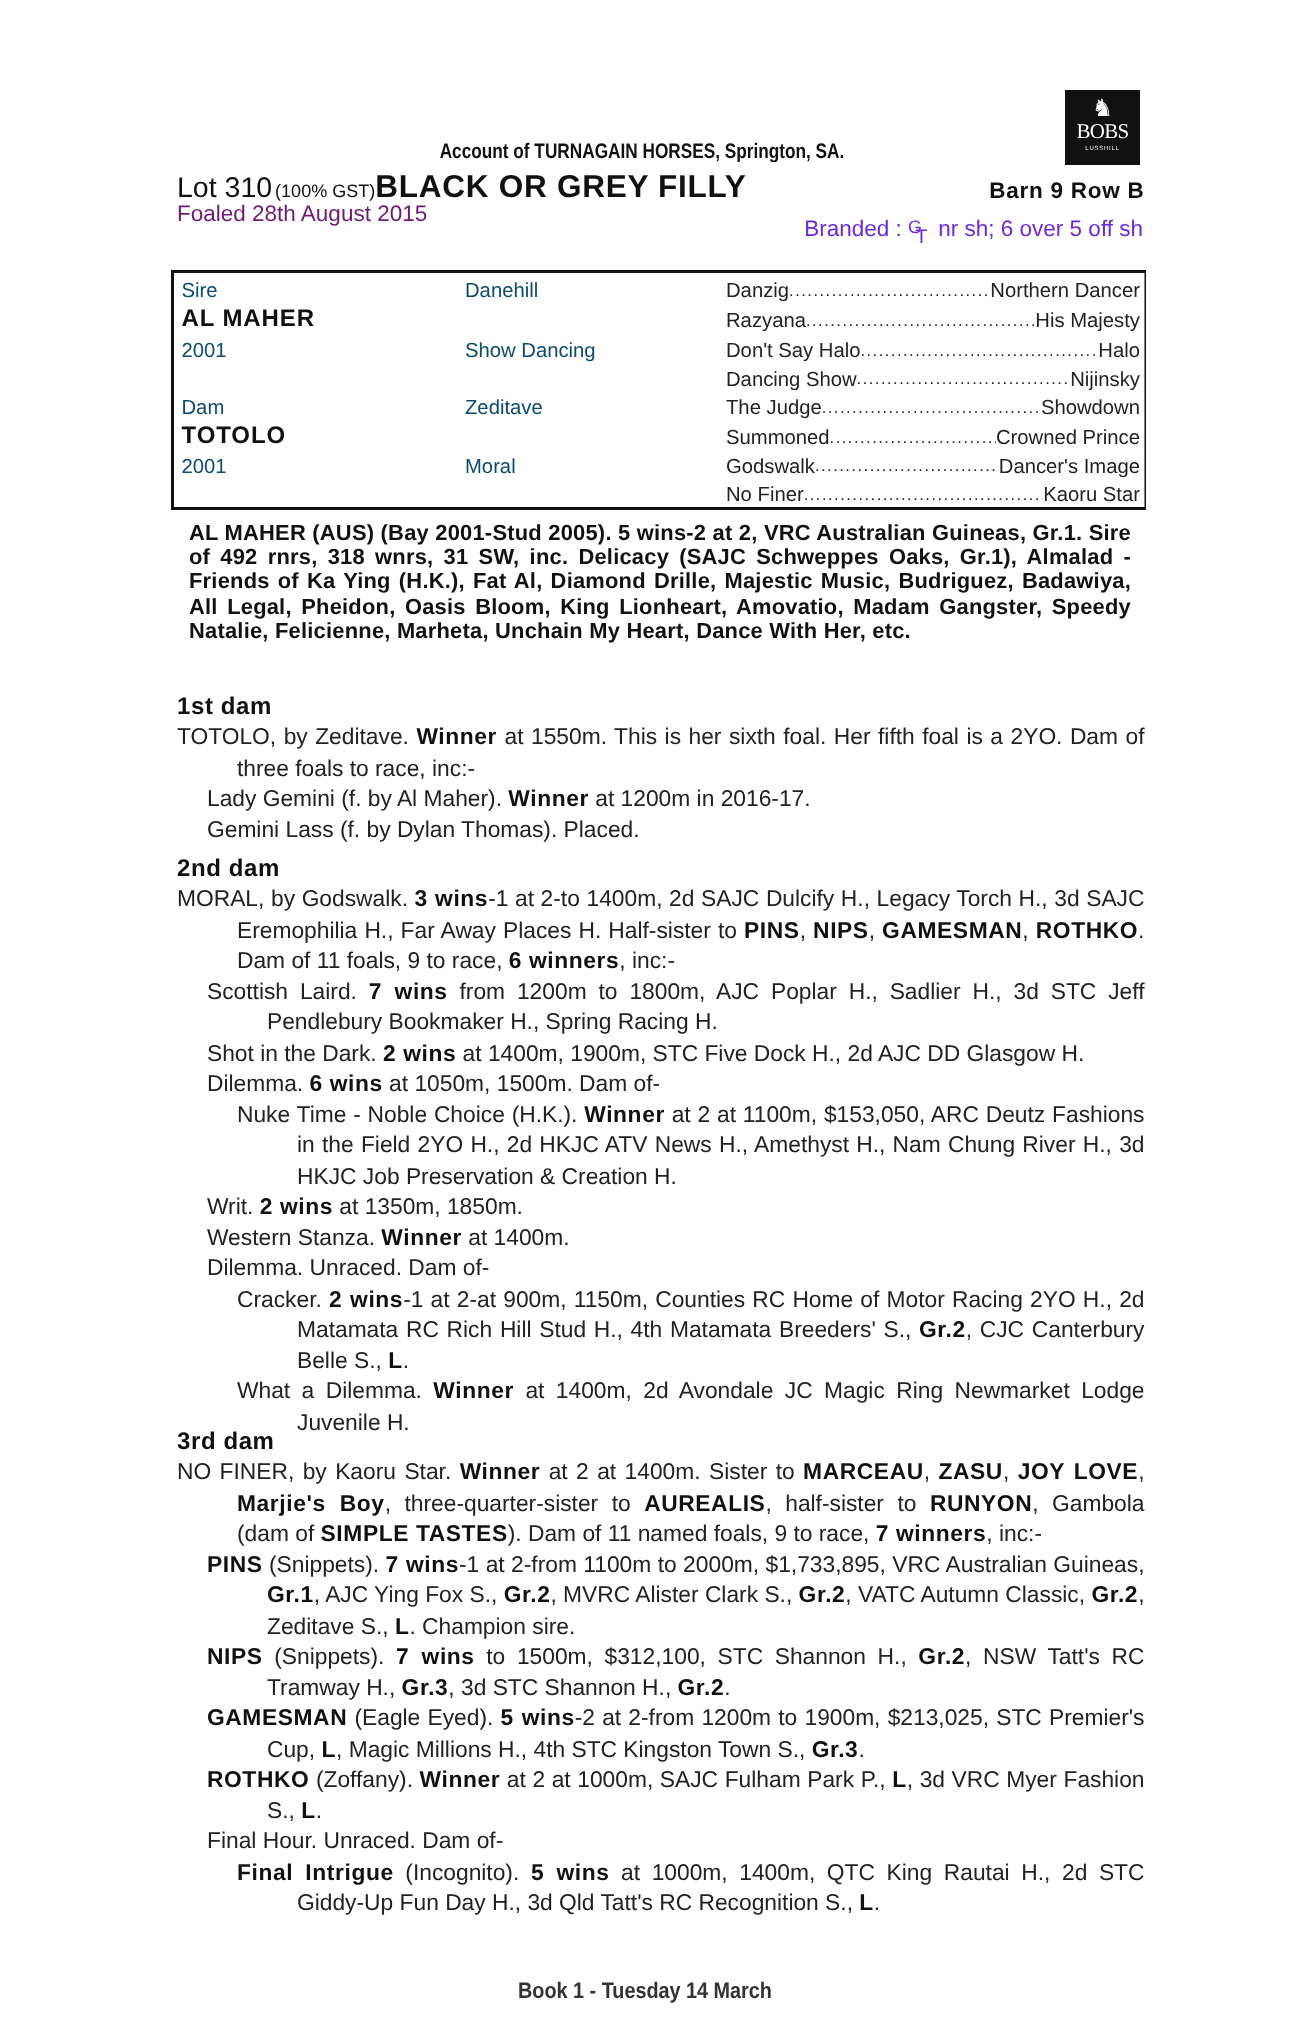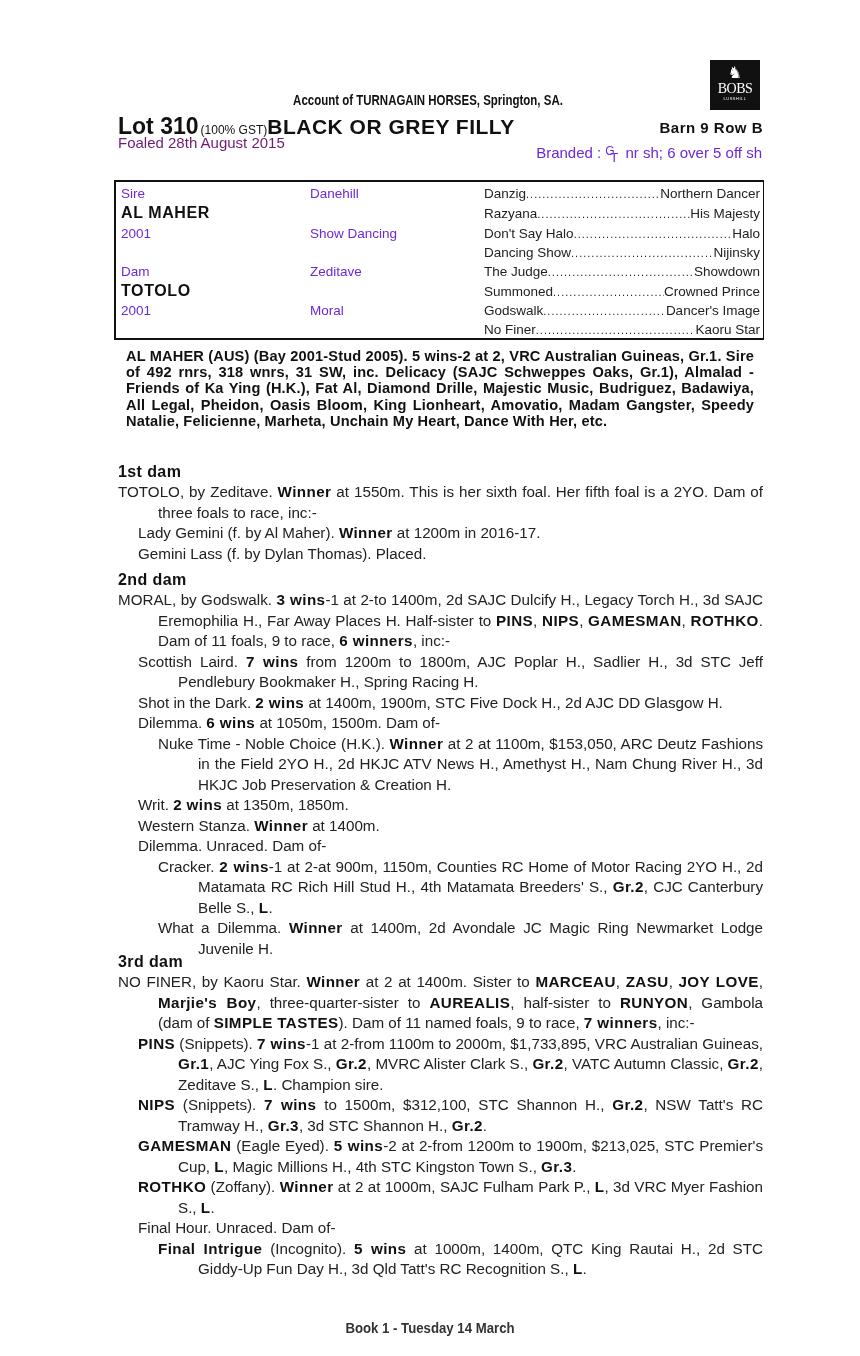--- a/index.html
+++ b/index.html
@@ -11,34 +11,34 @@
           color: #fff; text-align: center; }
   .logo .horse { display: block; font-size: 16px; line-height: 18px; margin-top: 4px; }
   .logo .name { display: block; font-family: "Liberation Serif", serif; font-size: 14px; line-height: 14px; letter-spacing: -0.5px; }
   .logo .sub { display: block; font-size: 4px; line-height: 6px; letter-spacing: 0.5px; }
 
   .account { position: absolute; left: 118px; top: 92px; width: 620px; text-align: center;
              font-family: "Liberation Sans", sans-serif; font-weight: bold; font-size: 14px;
              transform: scaleX(0.82); transform-origin: 50% 50%; letter-spacing: 0px; }
 
   .lotline { position: absolute; left: 118px; top: 113px; width: 645px; height: 28px; white-space: nowrap; }
-  .lot { font-weight: bold; font-size: 23px; letter-spacing: 0px; }
+  .lot { font-weight: normal; font-size: 19px; letter-spacing: 0px; }
   .gst { font-size: 12px; margin-left: 2px; margin-top: 16px; }
   .title { font-weight: 900; font-size: 21px; letter-spacing: 0.5px; }
   .barn { position: absolute; right: 0; top: 6px; font-weight: bold; font-size: 15px; letter-spacing: 0.5px; }
 
   .foaled { position: absolute; left: 118px; top: 134px; font-size: 15px; color: #701a75; }
   .branded { position: absolute; right: 98px; top: 144px; font-size: 15px; color: #6d28d9; white-space: nowrap; }
   .branded .brand-mark { position: relative; display: inline-block; width: 16px; height: 18px; vertical-align: top; }
   .branded .brand-mark .g { position: absolute; left: 0; top: 0; font-size: 12px; }
   .branded .brand-mark .t { position: absolute; left: 5px; top: 6px; font-size: 13px; }
 
   .pedigree { position: absolute; left: 114px; top: 180px; width: 650px; height: 160px;
               border: 2px solid #111; box-sizing: border-box; border-right-width: 1px; }
-  .ped-cell { position: absolute; font-size: 13.5px; color: #6d28d9; white-space: nowrap; }
+  .ped-cell { position: absolute; font-size: 13.5px; color: #0c4a6e; white-space: nowrap; }
   .ped-big { position: absolute; font-weight: 900; font-size: 16px; letter-spacing: 0.6px; }
   .ped-right { position: absolute; left: 368px; width: 276px; font-size: 13.5px; color: #222;
                display: flex; white-space: nowrap; overflow: hidden; }
   .ped-right .l { flex: 0 0 auto; }
   .ped-right .dots { flex: 1 1 auto; overflow: hidden; letter-spacing: 1px; font-size: 11px; padding-top: 2px; }
   .ped-right .dots::before { content: "............................................................................................................................"; }
   .ped-right .r { flex: 0 0 auto; }
 
   .sirebio { position: absolute; left: 126px; top: 348px; width: 628px; font-weight: 900;
              font-size: 14.6px; line-height: 16.2px; text-align: justify; letter-spacing: 0.15px; }

